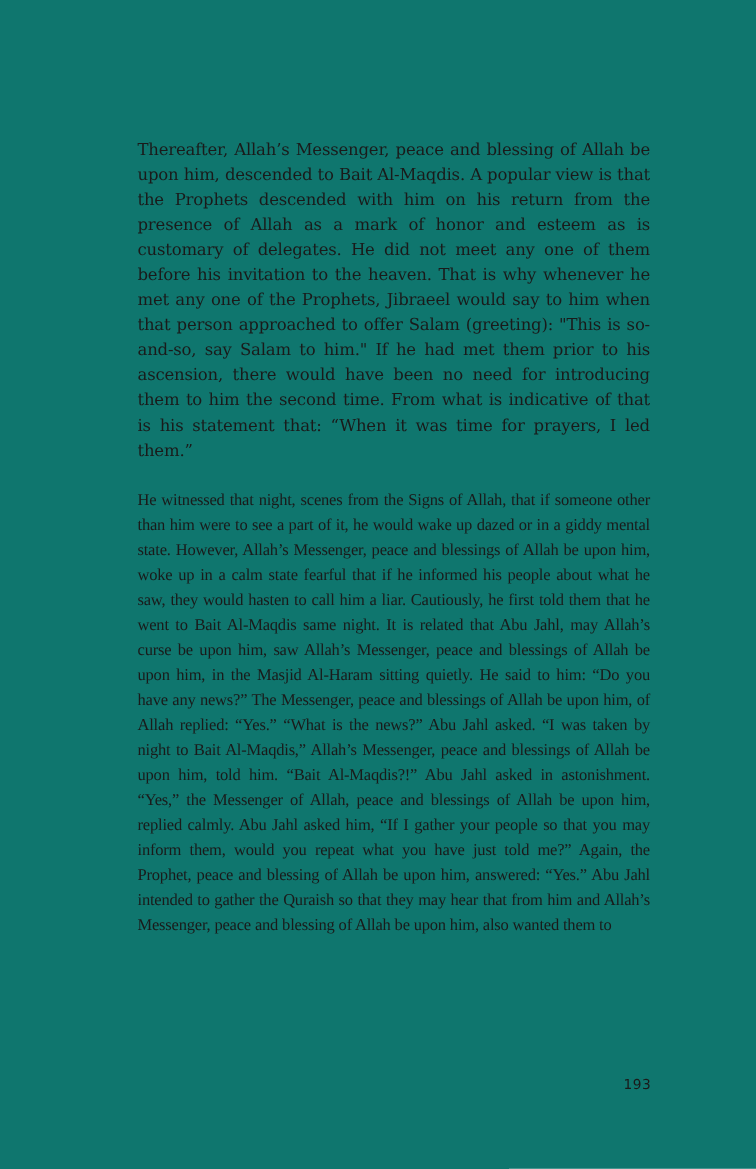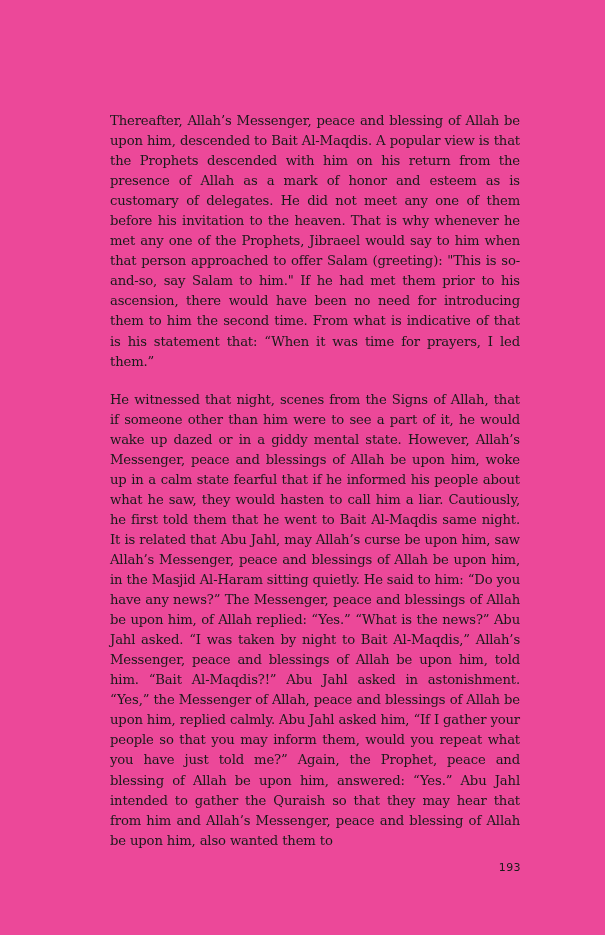--- a/index.html
+++ b/index.html
@@ -1,34 +1,34 @@
 <!DOCTYPE html>
 <html><head>
   <meta charset="utf-8">
   <style>
     html, body { margin: 0; padding: 0; background: #ffffff; }
     body { width: 605px; height: 935px; position: relative; overflow: hidden; }
-    .page { position: absolute; left: 0; top: 0; width: 605px; height: 935px; background: #ec4899; }
+    .page { position: absolute; left: 0; top: 0; width: 605px; height: 935px; background: #0f766e; }
     .content {
       position: absolute;
       left: 110px;
       top: 111px;
       width: 410px;
       font-family: "DejaVu Serif", "Liberation Serif", serif;
       font-size: 13.2px;
       line-height: 20.05px;
       color: #1a1a1a;
       letter-spacing: -0.15px;
     }
     .content p {
       margin: 0;
       text-align: justify;
       text-align-last: left;
     }
-    .content p + p { margin-top: 18px; }
+    .content p + p { margin-top: 18px; font-family: Liberation Serif, serif; }
     .page-number {
       position: absolute;
       right: 84px;
       top: 861px;
       font-family: "DejaVu Sans", "Liberation Sans", sans-serif;
       font-size: 11px;
       color: #1a1a1a;
       letter-spacing: 0.4px;
     }
   </style>

